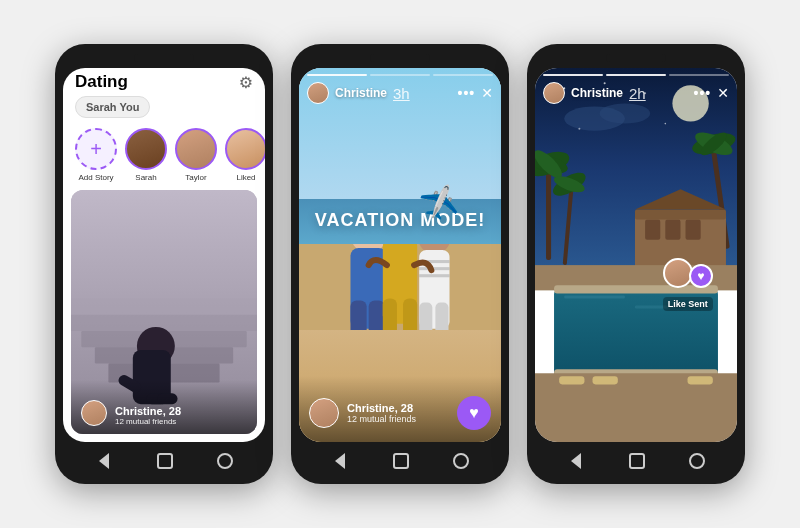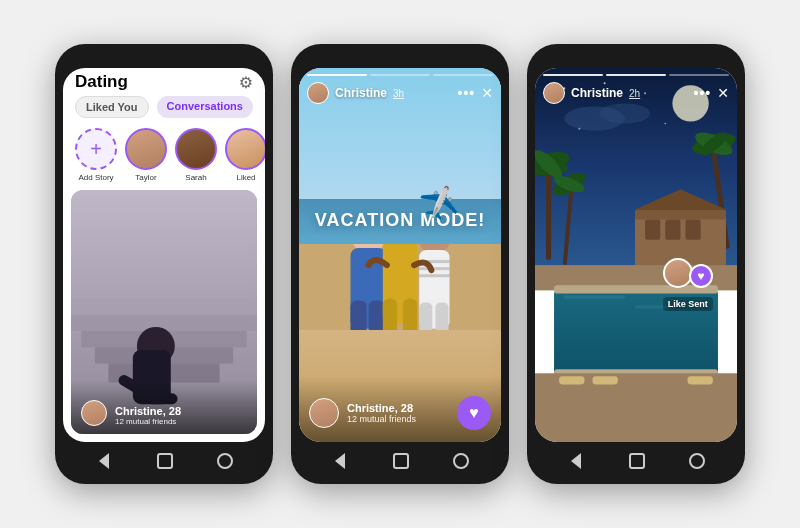--- a/index.html
+++ b/index.html
@@ -316,21 +316,21 @@
       background: linear-gradient(135deg, #c8a0a0 0%, #a08080 100%);
     }
     .story-user-name {
       font-size: 12px;
       font-weight: 600;
       color: #fff;
       text-shadow: 0 1px 3px rgba(0,0,0,0.4);
       text-align: center;
     }
     .story-time {
-      font-size: 10px;
+      font-size: 15px;
       color: rgba(255,255,255,0.85);
       text-decoration: underline;
     }
     .story-more {
       margin-left: auto;
       display: flex;
       align-items: center;
       gap: 6px;
     }
     .dots-icon {
@@ -488,36 +488,35 @@
   <div class="phone-notch"></div>
   <div class="phone-screen">
 
 
     <div class="p1-header">
       <span class="p1-title">Dating</span>
       <span class="gear-icon">⚙</span>
     </div>
 
     <div class="p1-tabs">
-      <div class="tab-btn tab-inactive">Liked You</div>
-      <div class="tab-btn tab-active">Conversations</div>
+      <div class="tab-btn tab-inactive">Sarah You</div>
     </div>
 
     <div class="p1-stories">
       <div class="story-item">
         <div class="story-add">+</div>
         <span class="story-label">Add Story</span>
       </div>
       <div class="story-item">
+        <div class="story-avatar avatar-sim-dark"></div>
+        <span class="story-label">Sarah</span>
+      </div>
+      <div class="story-item">
         <div class="story-avatar avatar-sim"></div>
         <span class="story-label">Taylor</span>
-      </div>
-      <div class="story-item">
-        <div class="story-avatar avatar-sim-dark"></div>
-        <span class="story-label">Sarah</span>
       </div>
       <div class="story-item">
         <div class="story-avatar avatar-sim-light"></div>
         <span class="story-label">Liked</span>
       </div>
     </div>
 
     <div class="p1-main-card">
       <div class="stairs-bg">
         

